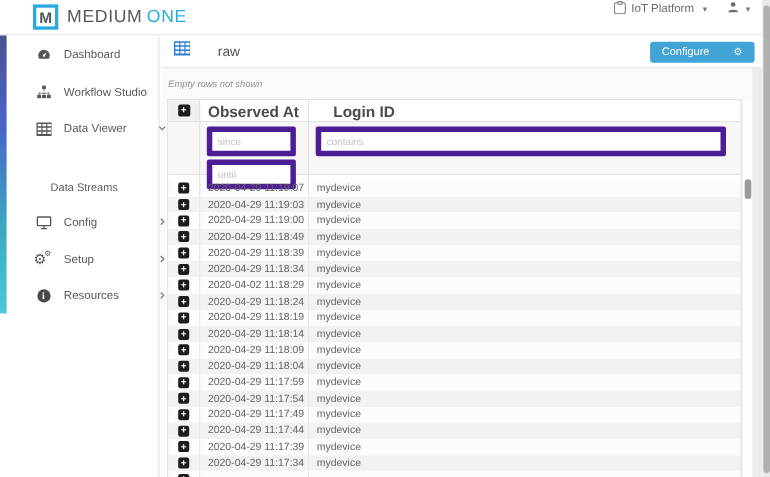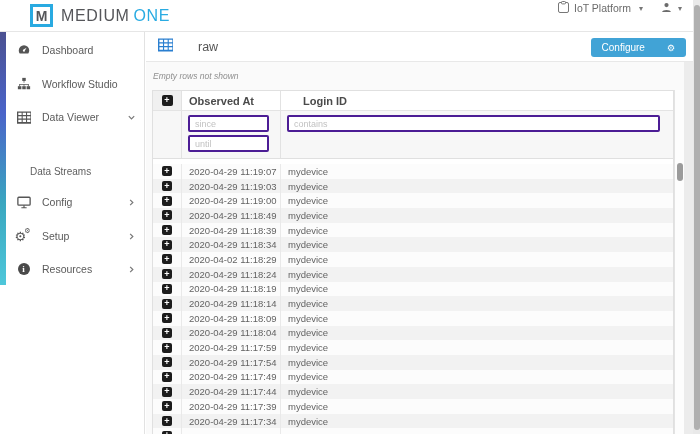--- a/index.html
+++ b/index.html
@@ -17,21 +17,21 @@
   .top-right { position:absolute; right:18px; top:0; height:16px; display:flex; align-items:center; gap:18px; }
   .platform { display:flex; align-items:center; gap:5px; font-size:10.5px; color:#6b6b6b; cursor:pointer; }
   .caret { font-family:"DejaVu Sans", sans-serif; font-size:8px; color:#777; margin-left:3px; }
   .user-menu { display:flex; align-items:center; gap:3px; color:#6b6b6b; cursor:pointer; }
 
   
   .sidebar { position:absolute; left:0; top:32px; width:145px; bottom:0; background:#fff;
              border-right:1px solid #e2e2e2; z-index:4; }
   .strip { position:absolute; left:0; top:0; width:6px; height:253px;
            background:linear-gradient(180deg,#4b5191 0%,#4a64c9 32%,#3aa7c0 68%,#4ec7da 100%); }
-  .nav { position:absolute; left:0; width:145px; height:20px; display:flex; align-items:center; cursor:pointer; }
+  .nav { position:absolute; left:16px; width:145px; height:20px; display:flex; align-items:center; cursor:pointer; }
   .nicon { position:absolute; left:16px; width:15px; height:15px; display:flex; align-items:center;
            justify-content:center; color:#555; }
   .nicon svg { display:block; }
   .nlabel { margin-left:42px; font-size:10.5px; color:#5a5a5a; }
   .nav.sub .nlabel { margin-left:30px; font-size:10px; color:#606060; }
   .nchev { position:absolute; right:9px; top:50%; transform:translateY(-50%); }
   .it0{top:8px} .it1{top:42px} .it2{top:75px} .it3{top:104px} .it4{top:129px}
   .it5{top:160px} .it6{top:194px} .it7{top:227px}
   .gear-txt { font-family:"DejaVu Sans", sans-serif; font-size:13px; line-height:13px; color:#555; }
   .gear-sm  { font-family:"DejaVu Sans", sans-serif; font-size:7px; position:relative; top:-5px; left:-2px; color:#555;}
@@ -51,26 +51,26 @@
   .right-strip { position:absolute; left:538px; top:30px; width:9px; bottom:0; background:#ececec; }
 
   
   .tablewrap { position:absolute; left:6px; top:58px; width:522px; bottom:0; background:#fff;
                border:1px solid #e0e0e0; border-bottom:none; overflow:hidden; }
   .tgrid { display:grid; grid-template-columns:29px 99px 1fr; }
   .thead { height:19px; }
   .thead > div { border-right:1px solid #e2e2e2; display:flex; align-items:center; }
   .thead > div:last-child { border-right:none;margin-left:15px; }
   .th-expand { background:#f0f0f0; justify-content:center; }
-  .th-label { padding-left:7px; font-size:11px; font-weight:bold; color:#4a4a4a; }
+  .th-label { padding-left:7px; font-size:14px; font-weight:bold; color:#4a4a4a; }
   .tfilter { height:49px; background:#f7f7f7; border-top:1px solid #e4e4e4; border-bottom:1px solid #e0e0e0; }
   .tfilter > div { border-right:1px solid #e2e2e2; }
   .tfilter > div:last-child { border-right:none; }
   .fcol { padding:4px 0 0 6px; display:flex; flex-direction:column; gap:3px; }
-  .fcol input { width:81px; height:17px; border:2px solid #4c1d95; border-radius:2px; background:#fff;
+  .fcol input { width:81px; height:27px; border:5px solid #4c1d95; border-radius:2px; background:#fff;
                 font-size:9px; padding:0 5px; color:#444; font-family:"Liberation Sans",sans-serif; }
   .fcol.wide input { width:calc(100% - 13px); }
   .fcol input::placeholder { color:#c2c2c2; }
   .tspacer { height:5px; background:#fff; }
   .trow { height:14.7px; }
   .trow:nth-child(odd) { background:#fcfcfc; }
   .trow:nth-child(even) { background:#f2f2f2; }
   .trow > div { border-right:1px solid #e9e9e9; display:flex; align-items:center; overflow:hidden; }
   .trow > div:last-child { border-right:none; }
   .cell-expand { justify-content:center; }

